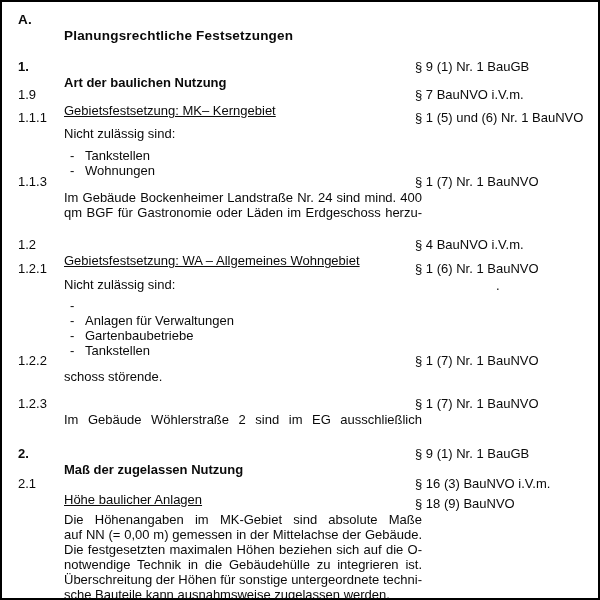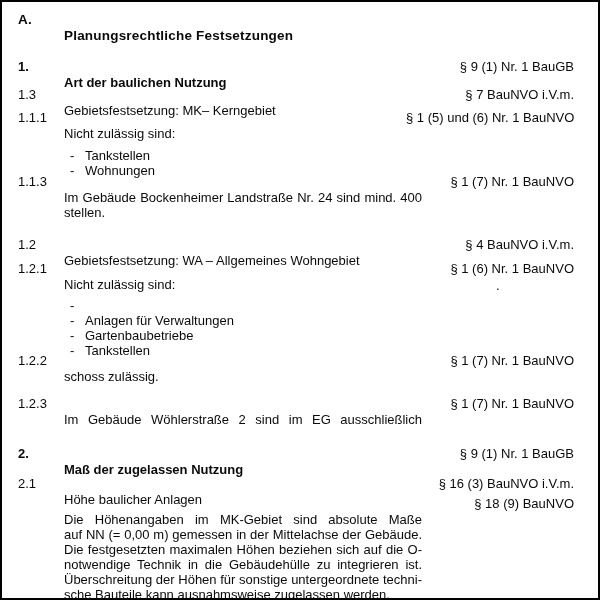--- a/index.html
+++ b/index.html
@@ -32,28 +32,27 @@
     white-space: nowrap;
   }
   .content {
     position: absolute;
     left: 62px;
     top: 16px;
     width: 358px;
   }
   .ref {
     position: absolute;
-    left: 404px;
+    left: 413px;
     top: 0;
     width: 168px;
     white-space: nowrap;
-    text-align: right;
   }
   .bold { font-weight: 700; }
-  .underline { }
+  .underline { text-decoration: underline; }
   .doc-title { font-size: 13.5px; letter-spacing: 0.2px; }
   .nowrap { white-space: nowrap; }
 
   
   .jline {
     height: 15px;
     overflow: hidden;
     text-align: justify;
   }
   .jline::after {
@@ -96,21 +95,21 @@
     <div class="content bold nowrap">Planungsrechtliche Festsetzungen</div>
   </div>
 
   <div class="row" style="top:57px">
     <div class="num bold">1.</div>
     <div class="content bold nowrap">Art der baulichen Nutzung</div>
     <div class="ref">§ 9 (1) Nr. 1 BauGB</div>
   </div>
 
   <div class="row" style="top:85px">
-    <div class="num">1.3</div>
+    <div class="num">1.9</div>
     <div class="content underline nowrap">Gebietsfestsetzung: MK– Kerngebiet</div>
     <div class="ref">§ 7 BauNVO i.V.m.</div>
   </div>
 
   <div class="row" style="top:108px">
     <div class="num">1.1.1</div>
     <div class="content nowrap">Nicht zulässig sind:</div>
     <div class="ref">§ 1 (5) und (6) Nr. 1 BauNVO</div>
   </div>
 
@@ -118,21 +117,21 @@
     <div class="content">
       <div class="bullet"><span class="dash">-</span><span>Tankstellen</span></div>
       <div class="bullet"><span class="dash">-</span><span>Wohnungen</span></div>
     </div>
   </div>
 
   <div class="row" style="top:172px">
     <div class="num">1.1.3</div>
     <div class="content">
       <div class="jline">Im Gebäude Bockenheimer Landstraße Nr. 24 sind mind. 400</div>
-      <div class="jline last">stellen.</div>
+      <div class="jline">qm BGF für Gastronomie oder Läden im Erdgeschoss herzu-</div>
     </div>
     <div class="ref">§ 1 (7) Nr. 1 BauNVO</div>
   </div>
 
   <div class="row" style="top:235px">
     <div class="num">1.2</div>
     <div class="content underline nowrap">Gebietsfestsetzung: WA – Allgemeines Wohngebiet</div>
     <div class="ref">§ 4 BauNVO i.V.m.</div>
   </div>
 
@@ -149,21 +148,21 @@
       <div class="bullet"><span class="dash">-</span></div>
       <div class="bullet"><span class="dash">-</span><span>Anlagen für Verwaltungen</span></div>
       <div class="bullet"><span class="dash">-</span><span>Gartenbaubetriebe</span></div>
       <div class="bullet"><span class="dash">-</span><span>Tankstellen</span></div>
     </div>
   </div>
 
   <div class="row" style="top:351px">
     <div class="num">1.2.2</div>
     <div class="content">
-      <div class="jline last">schoss zulässig.</div>
+      <div class="jline last">schoss störende.</div>
     </div>
     <div class="ref">§ 1 (7) Nr. 1 BauNVO</div>
   </div>
 
   <div class="row" style="top:394px">
     <div class="num">1.2.3</div>
     <div class="content">
       <div class="jline">Im Gebäude Wöhlerstraße 2 sind im EG ausschließlich kulturel-</div>
     </div>
     <div class="ref">§ 1 (7) Nr. 1 BauNVO</div>

